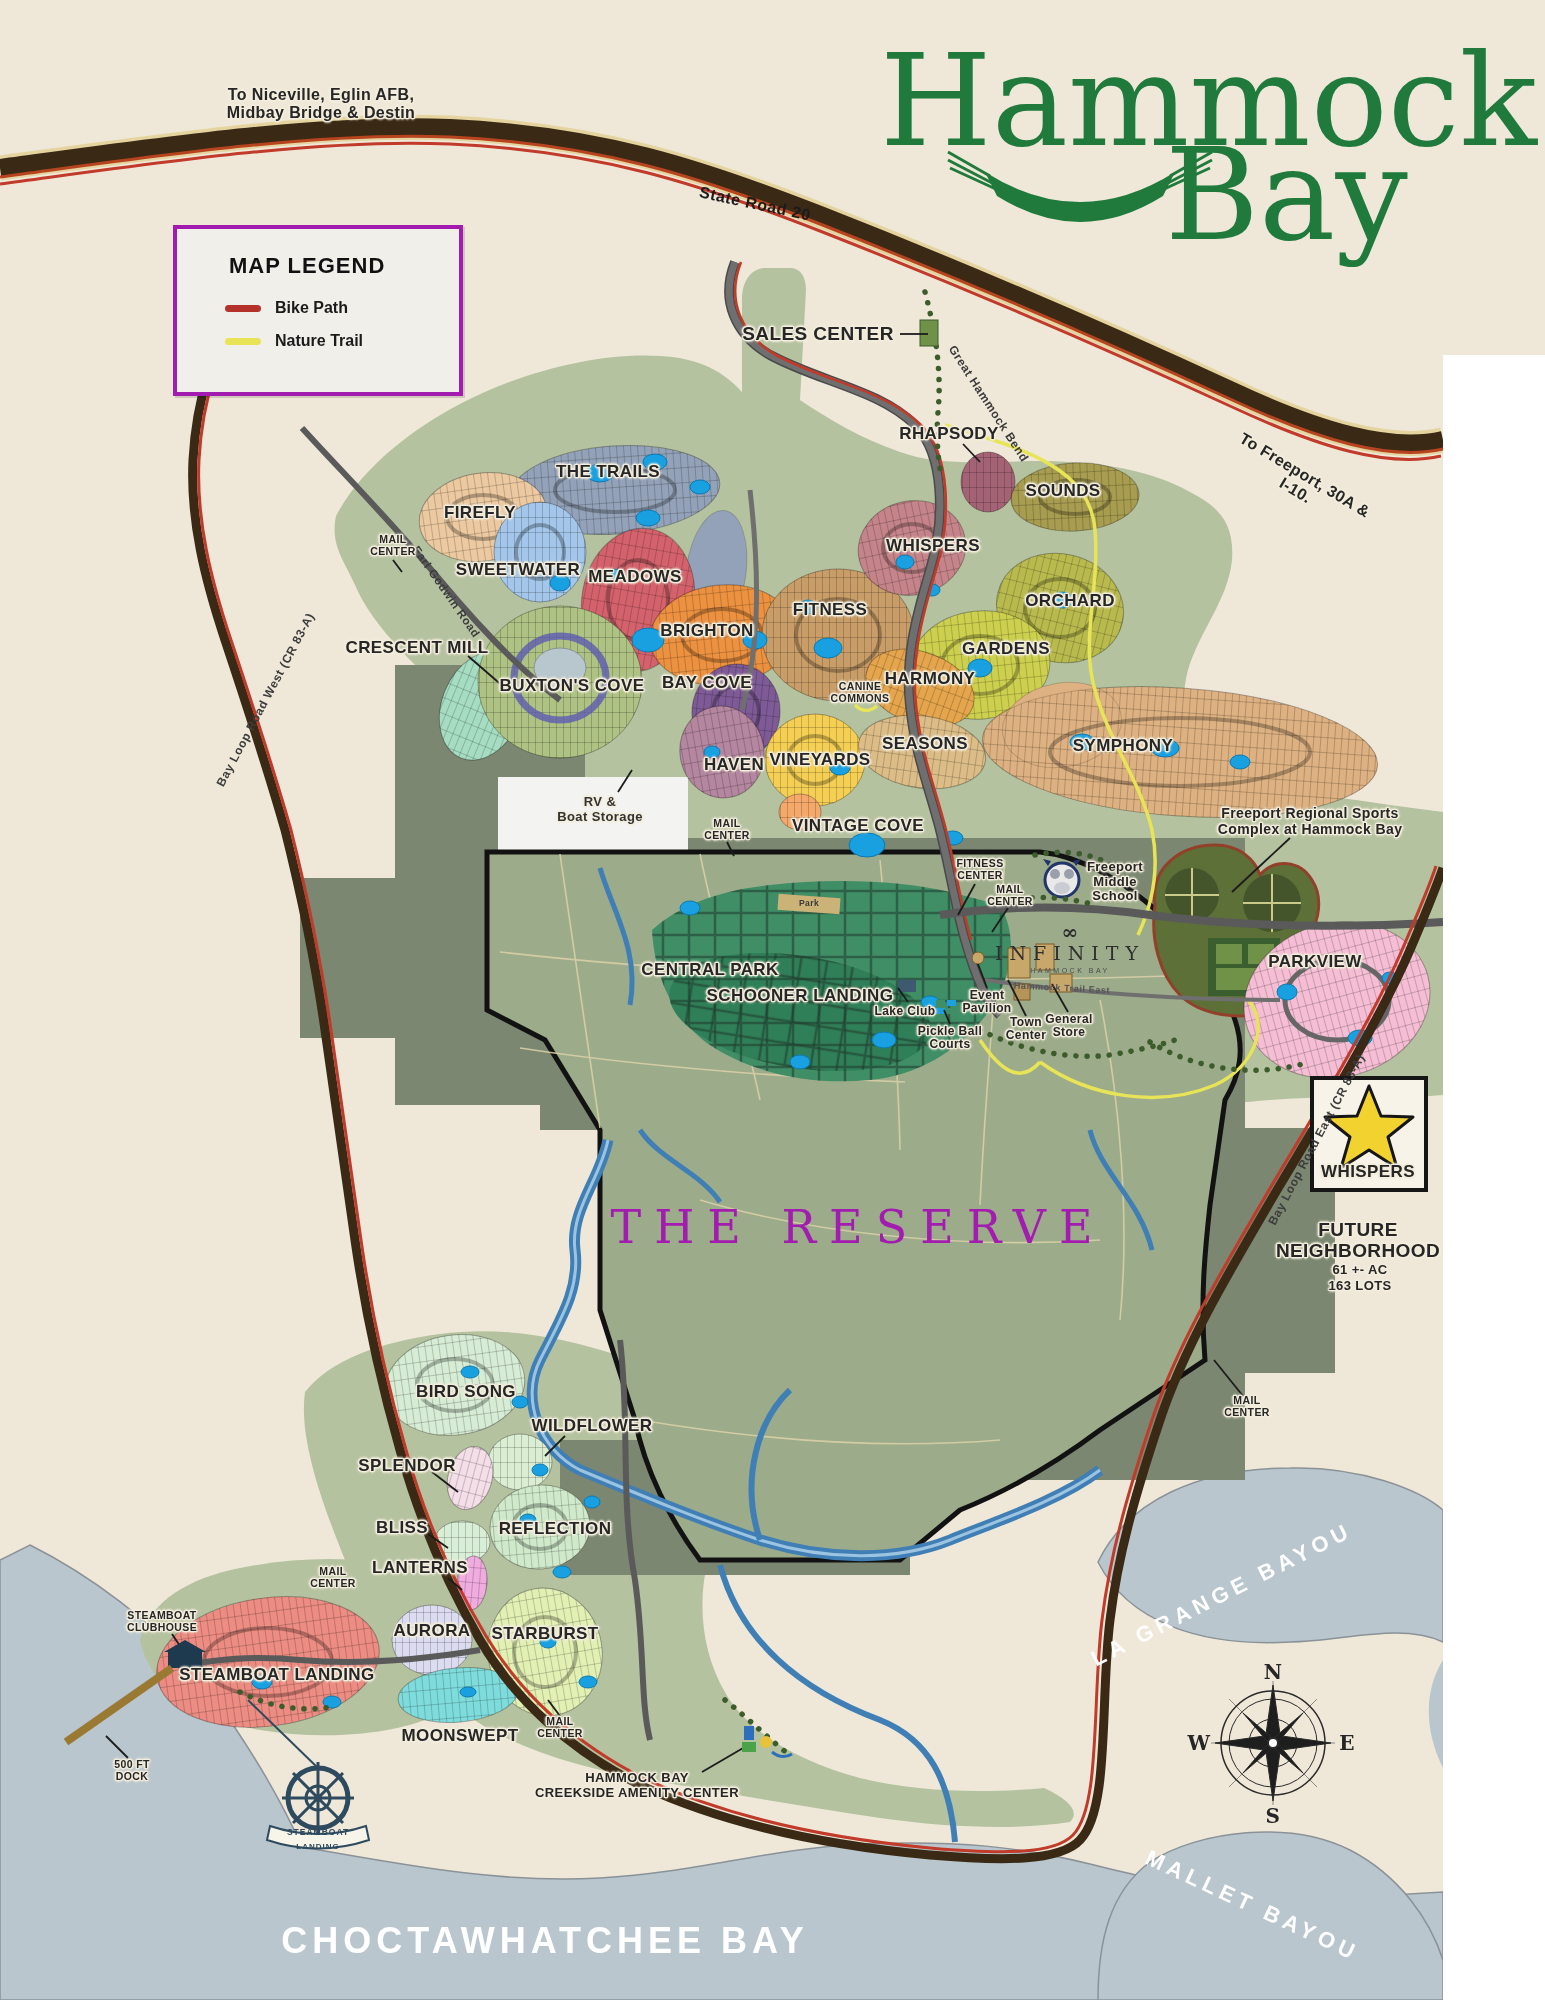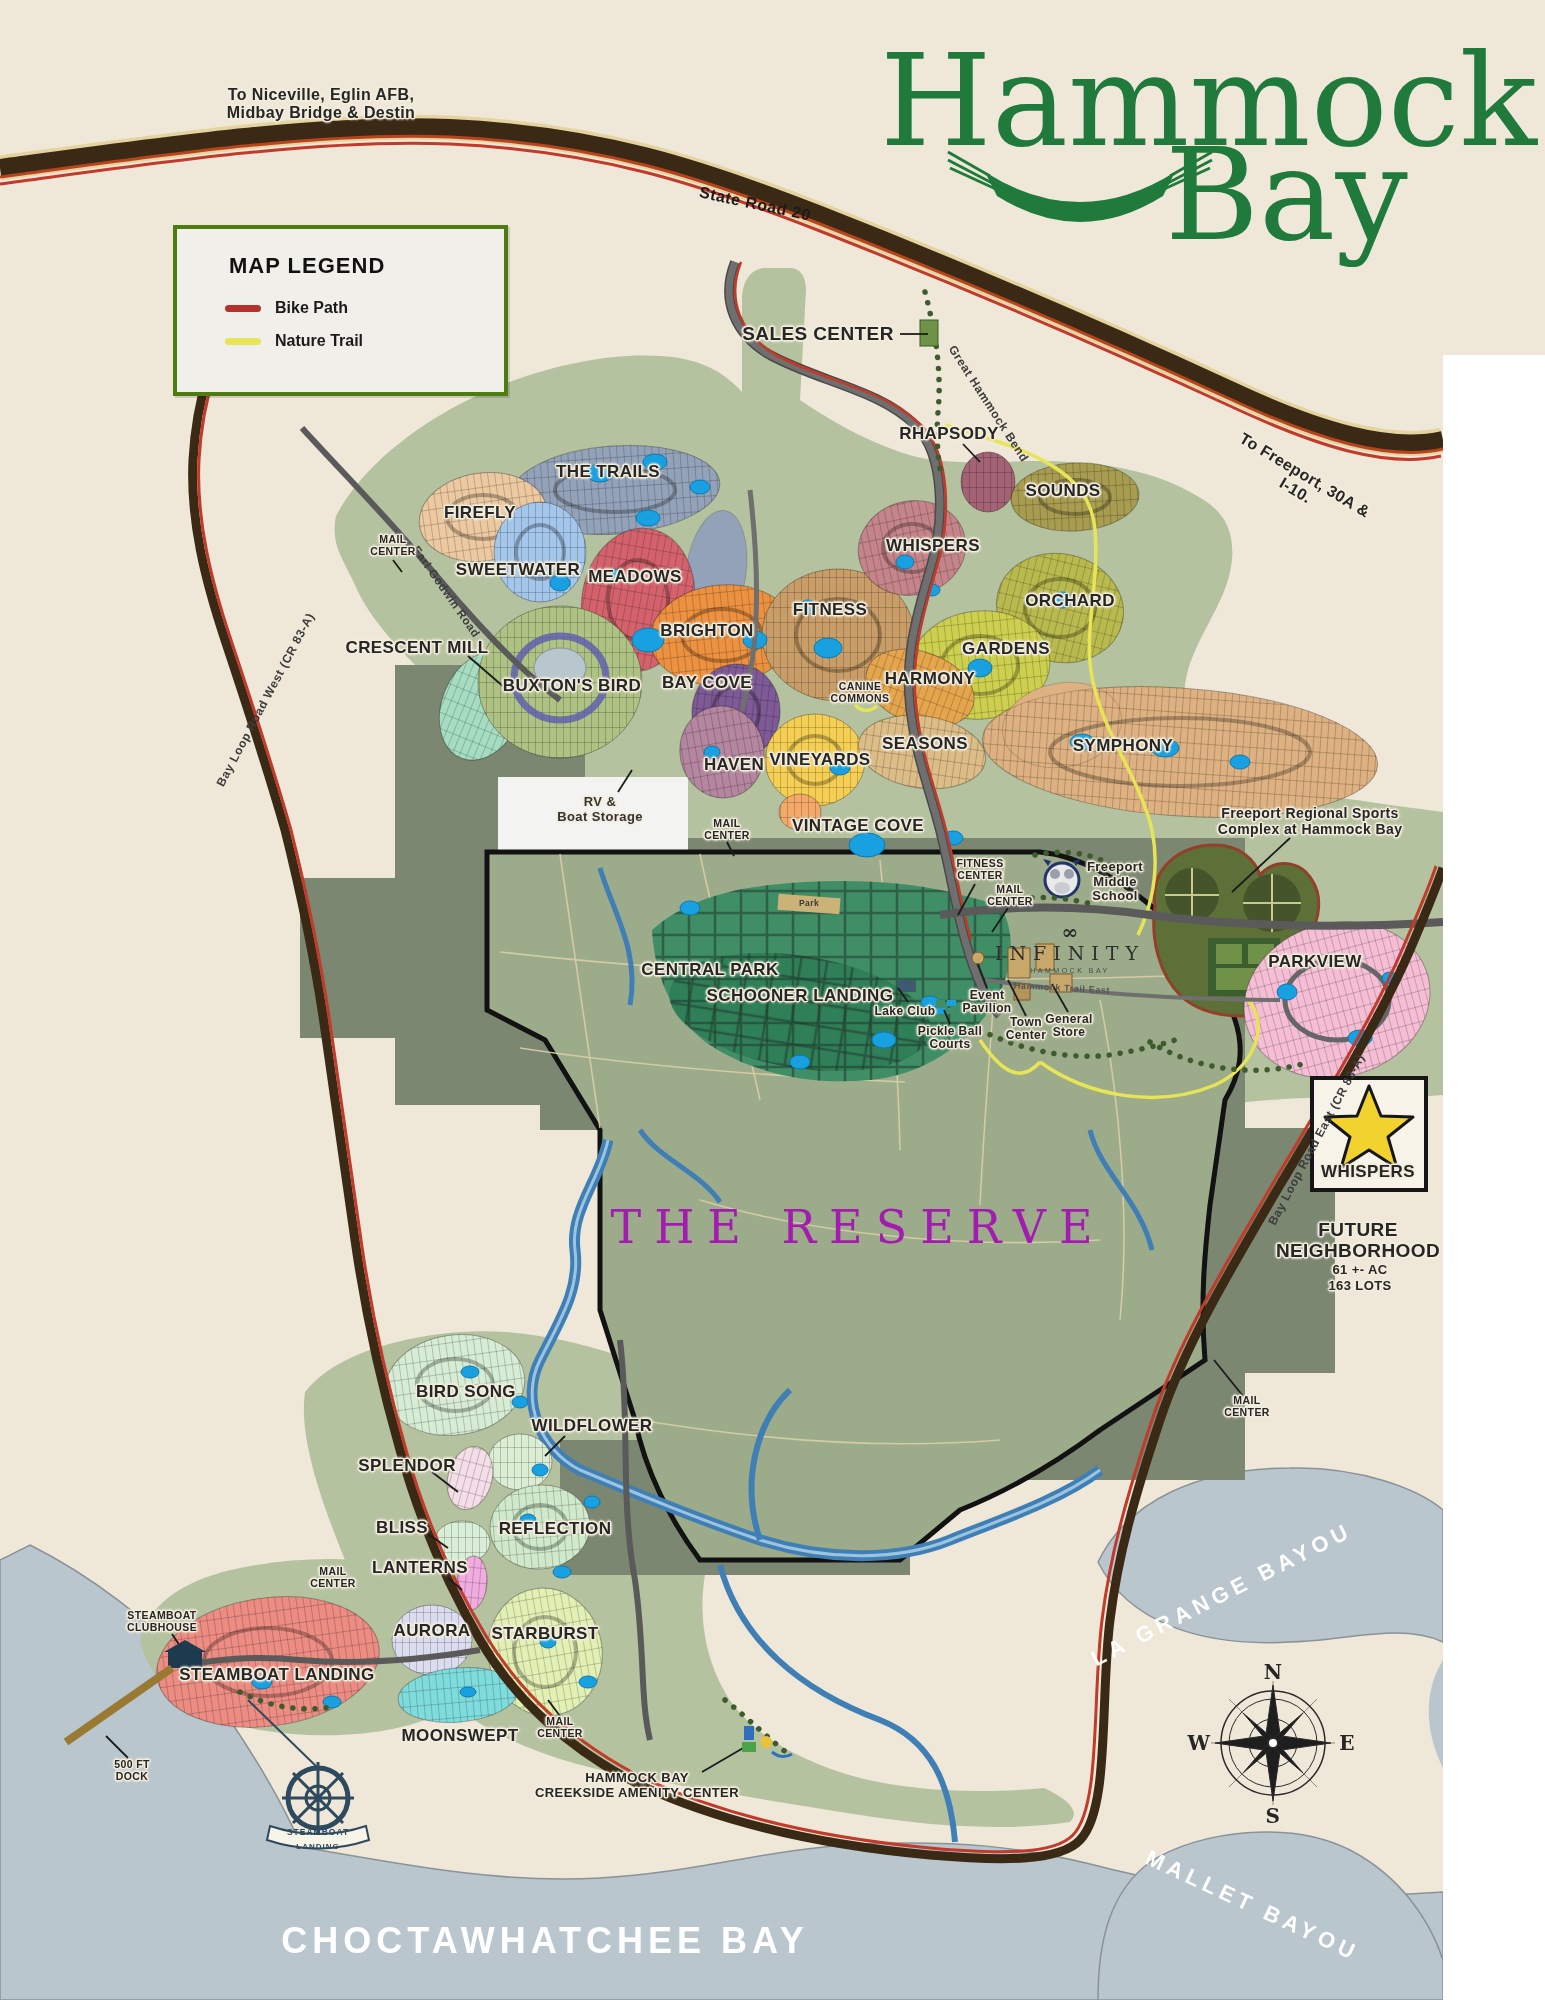--- a/index.html
+++ b/index.html
@@ -10,21 +10,21 @@
        font-family:"Liberation Sans",sans-serif;font-weight:800;color:#262626;line-height:1.12;
        letter-spacing:.4px;
        text-shadow:-1px -1px 0 #f3eddd,1px -1px 0 #f3eddd,-1px 1px 0 #f3eddd,1px 1px 0 #f3eddd,
                    -2px 0 2px #f3eddd,2px 0 2px #f3eddd,0 2px 2px #f3eddd,0 -2px 2px #f3eddd;}
   .s9{font-size:9px}.s10{font-size:10.5px}.s12{font-size:12px}.s13{font-size:13px}
   .s14{font-size:14px}.s15{font-size:15.5px}.s17{font-size:17px}.s19{font-size:19px}
   .road{font-weight:700;color:#3c3c3c;letter-spacing:.6px;text-shadow:none;}
   .white{color:#ffffff;font-weight:800;text-shadow:none;letter-spacing:5px;}
   .serif{font-family:"DejaVu Serif","Liberation Serif",serif;}
   .legendbox{position:absolute;left:173px;top:225px;width:282px;height:163px;background:#f1efe9;
-             border:4px solid #4d7c0f;box-shadow:2px 2px 0 #00000022;padding-left:45px;}
+             border:4px solid #a21caf;box-shadow:2px 2px 0 #00000022;}
   .legend-title{position:absolute;left:52px;top:24px;font-size:22px;font-weight:800;letter-spacing:1px;color:#111;}
   .legend-item{position:absolute;left:48px;display:flex;align-items:center;gap:14px;}
   .legend-swatch{width:36px;height:7px;border-radius:4px;}
   .legend-label{font-size:16px;font-weight:600;color:#1b1b1b;}
   .logo{position:absolute;color:#1f7a3c;font-family:"DejaVu Serif","Liberation Serif",serif;}
   .reserve-lbl{font-family:"DejaVu Serif","Liberation Serif",serif;font-weight:400;color:#a21caf;
                letter-spacing:13px;text-shadow:none;font-size:46px;}
   .infinity{letter-spacing:7px;font-weight:400;color:#2e2e2e;text-shadow:none;}
   .tiny-sub{font-size:7px;letter-spacing:2.5px;font-weight:400;color:#4a4a4a;text-shadow:none;}
 </style>
@@ -552,21 +552,21 @@
 <div class="lbl" style="left:318px;top:1833px;font-size:8.5px;color:#2e4a5e;text-shadow:none;letter-spacing:1px">STEAMBOAT</div>
 <div class="lbl" style="left:318px;top:1847px;font-size:8px;color:#2e4a5e;text-shadow:none;letter-spacing:1px">LANDING</div>
 
 <div class="lbl s17" style="left:608px;top:472px">THE TRAILS</div>
 <div class="lbl s17" style="left:480px;top:513px">FIREFLY</div>
 <div class="lbl s17" style="left:518px;top:570px">SWEETWATER</div>
 <div class="lbl s17" style="left:635px;top:577px">MEADOWS</div>
 <div class="lbl s17" style="left:707px;top:631px">BRIGHTON</div>
 <div class="lbl s17" style="left:707px;top:683px">BAY COVE</div>
 <div class="lbl s17" style="left:417px;top:648px">CRESCENT MILL</div>
-<div class="lbl s17" style="left:572px;top:686px">BUXTON'S BIRD</div>
+<div class="lbl s17" style="left:572px;top:686px">BUXTON'S COVE</div>
 <div class="lbl s17" style="left:734px;top:765px">HAVEN</div>
 <div class="lbl s17" style="left:820px;top:760px">VINEYARDS</div>
 <div class="lbl s17" style="left:858px;top:826px">VINTAGE COVE</div>
 <div class="lbl s17" style="left:830px;top:610px">FITNESS</div>
 <div class="lbl s17" style="left:933px;top:546px">WHISPERS</div>
 <div class="lbl s17" style="left:949px;top:434px">RHAPSODY</div>
 <div class="lbl s17" style="left:1063px;top:491px">SOUNDS</div>
 <div class="lbl s17" style="left:1070px;top:601px">ORCHARD</div>
 <div class="lbl s17" style="left:1006px;top:649px">GARDENS</div>
 <div class="lbl s17" style="left:930px;top:679px">HARMONY</div>

